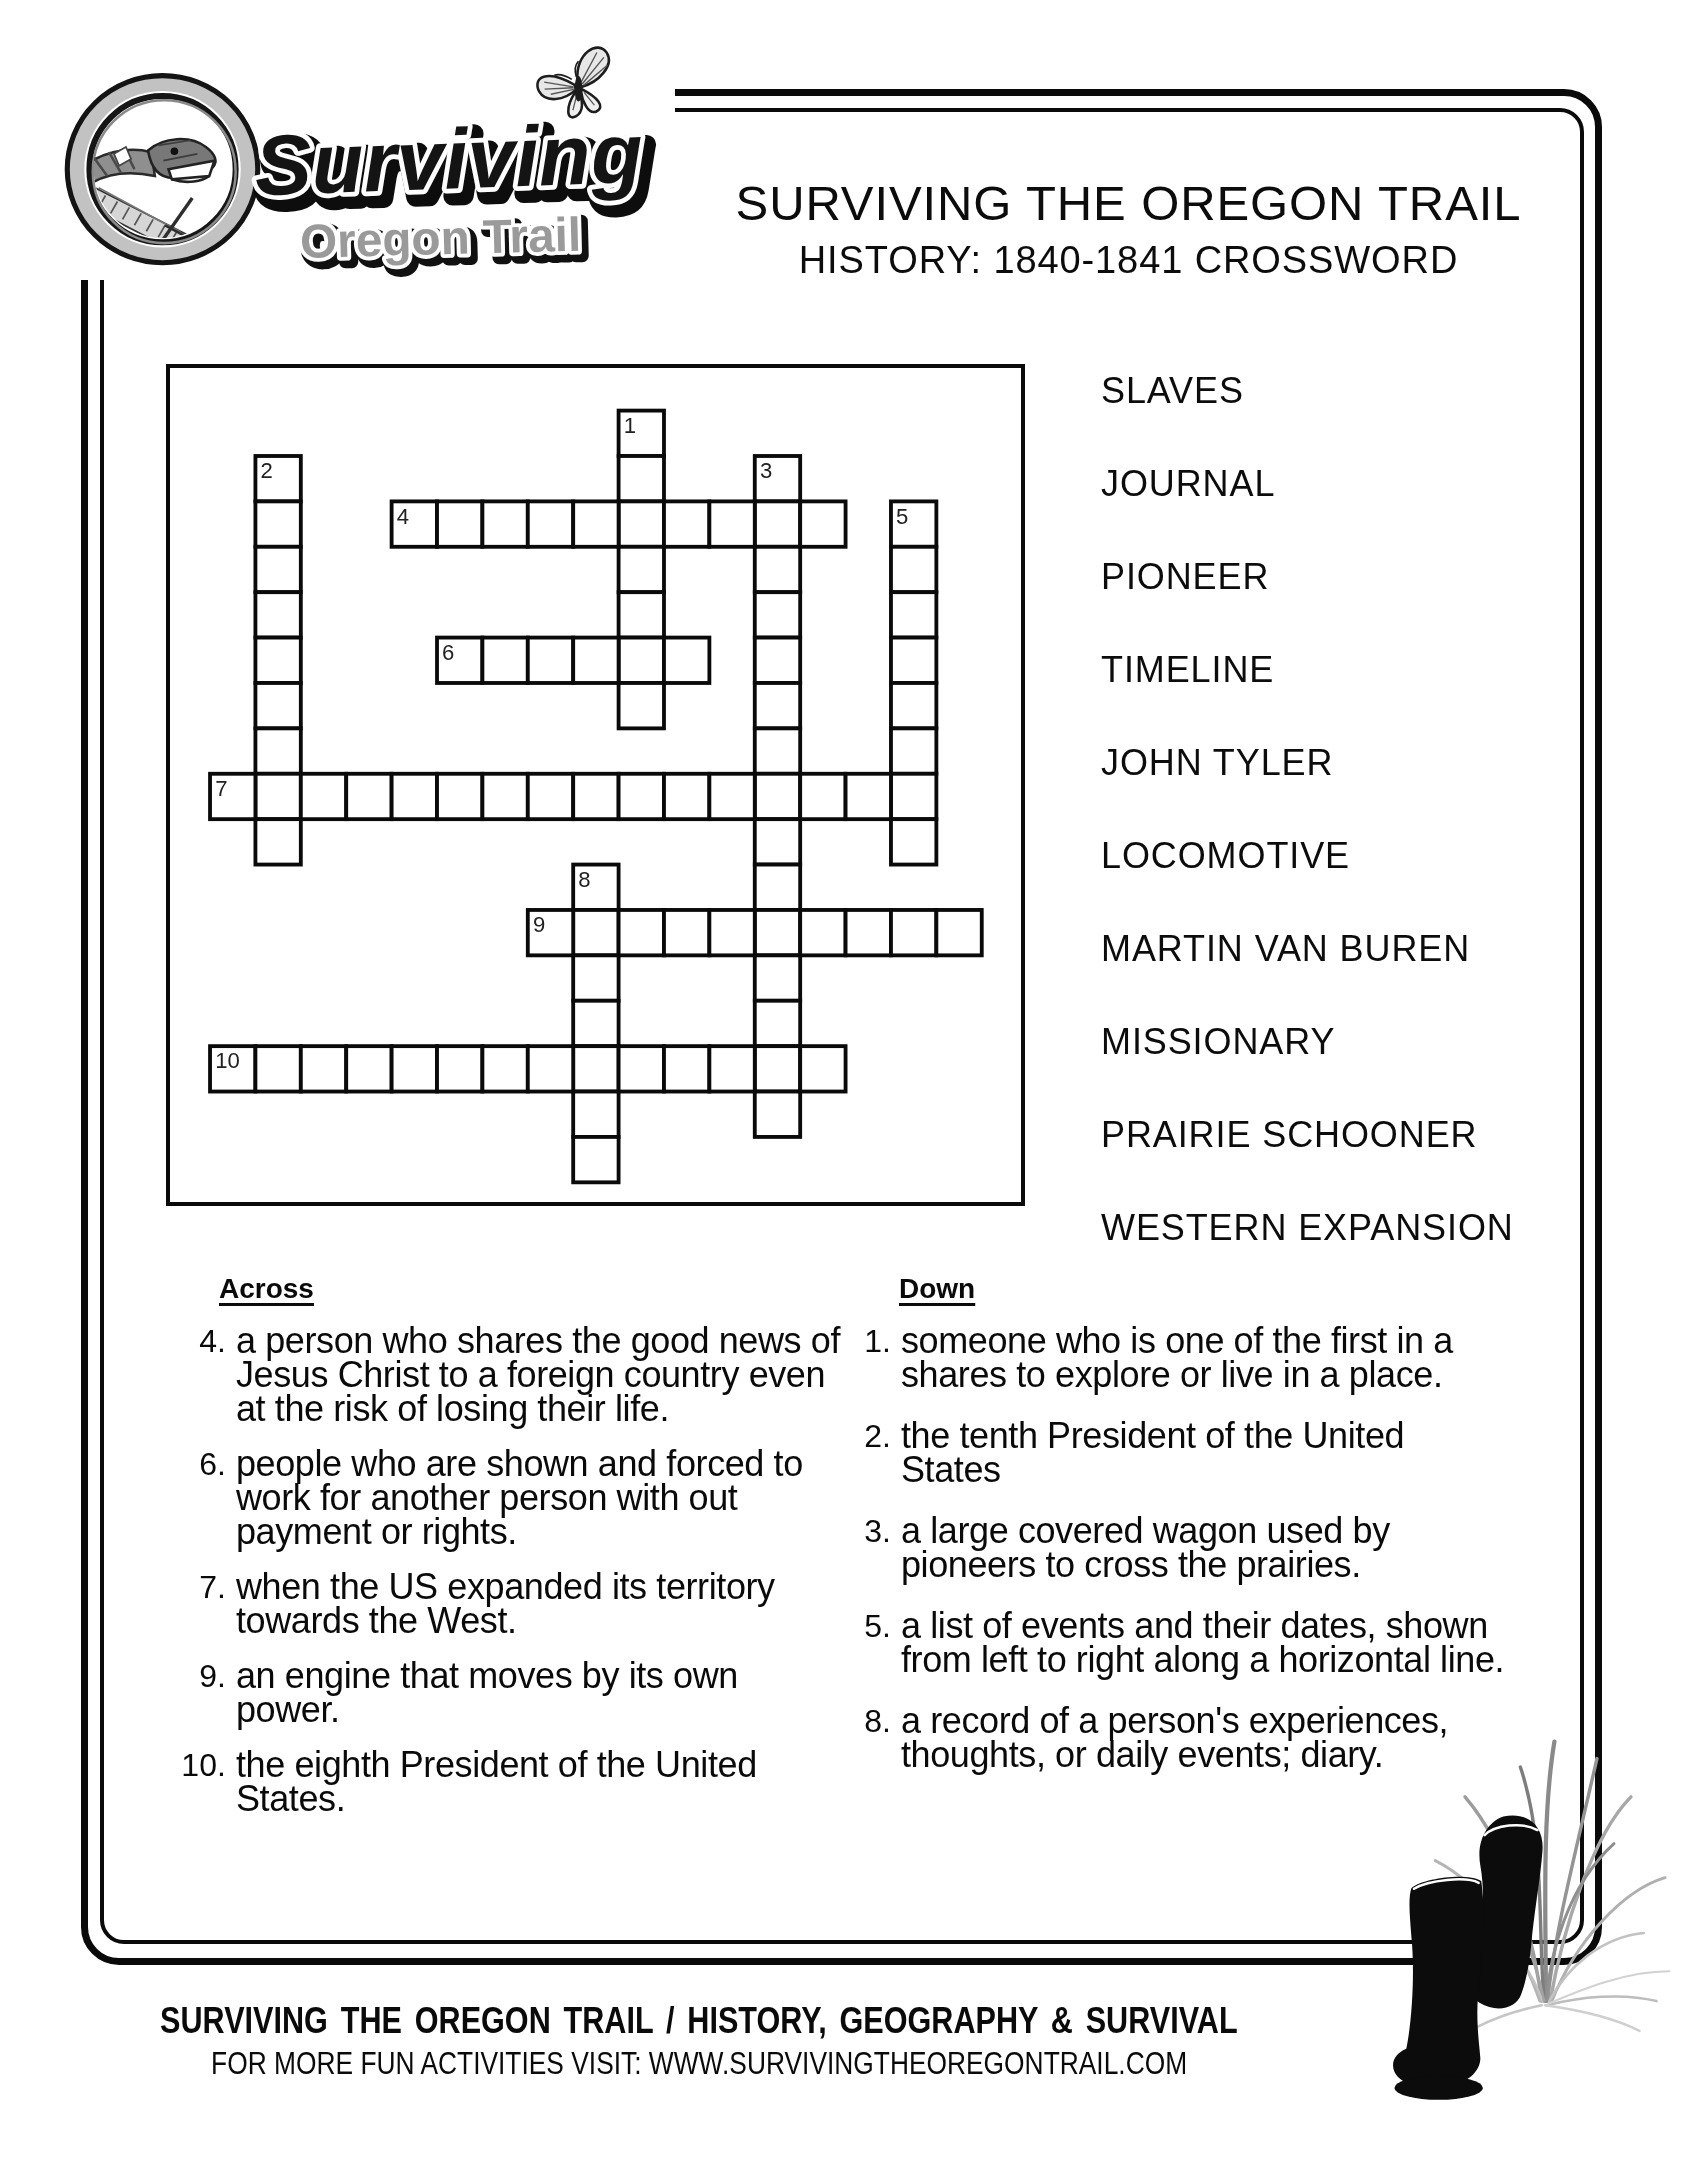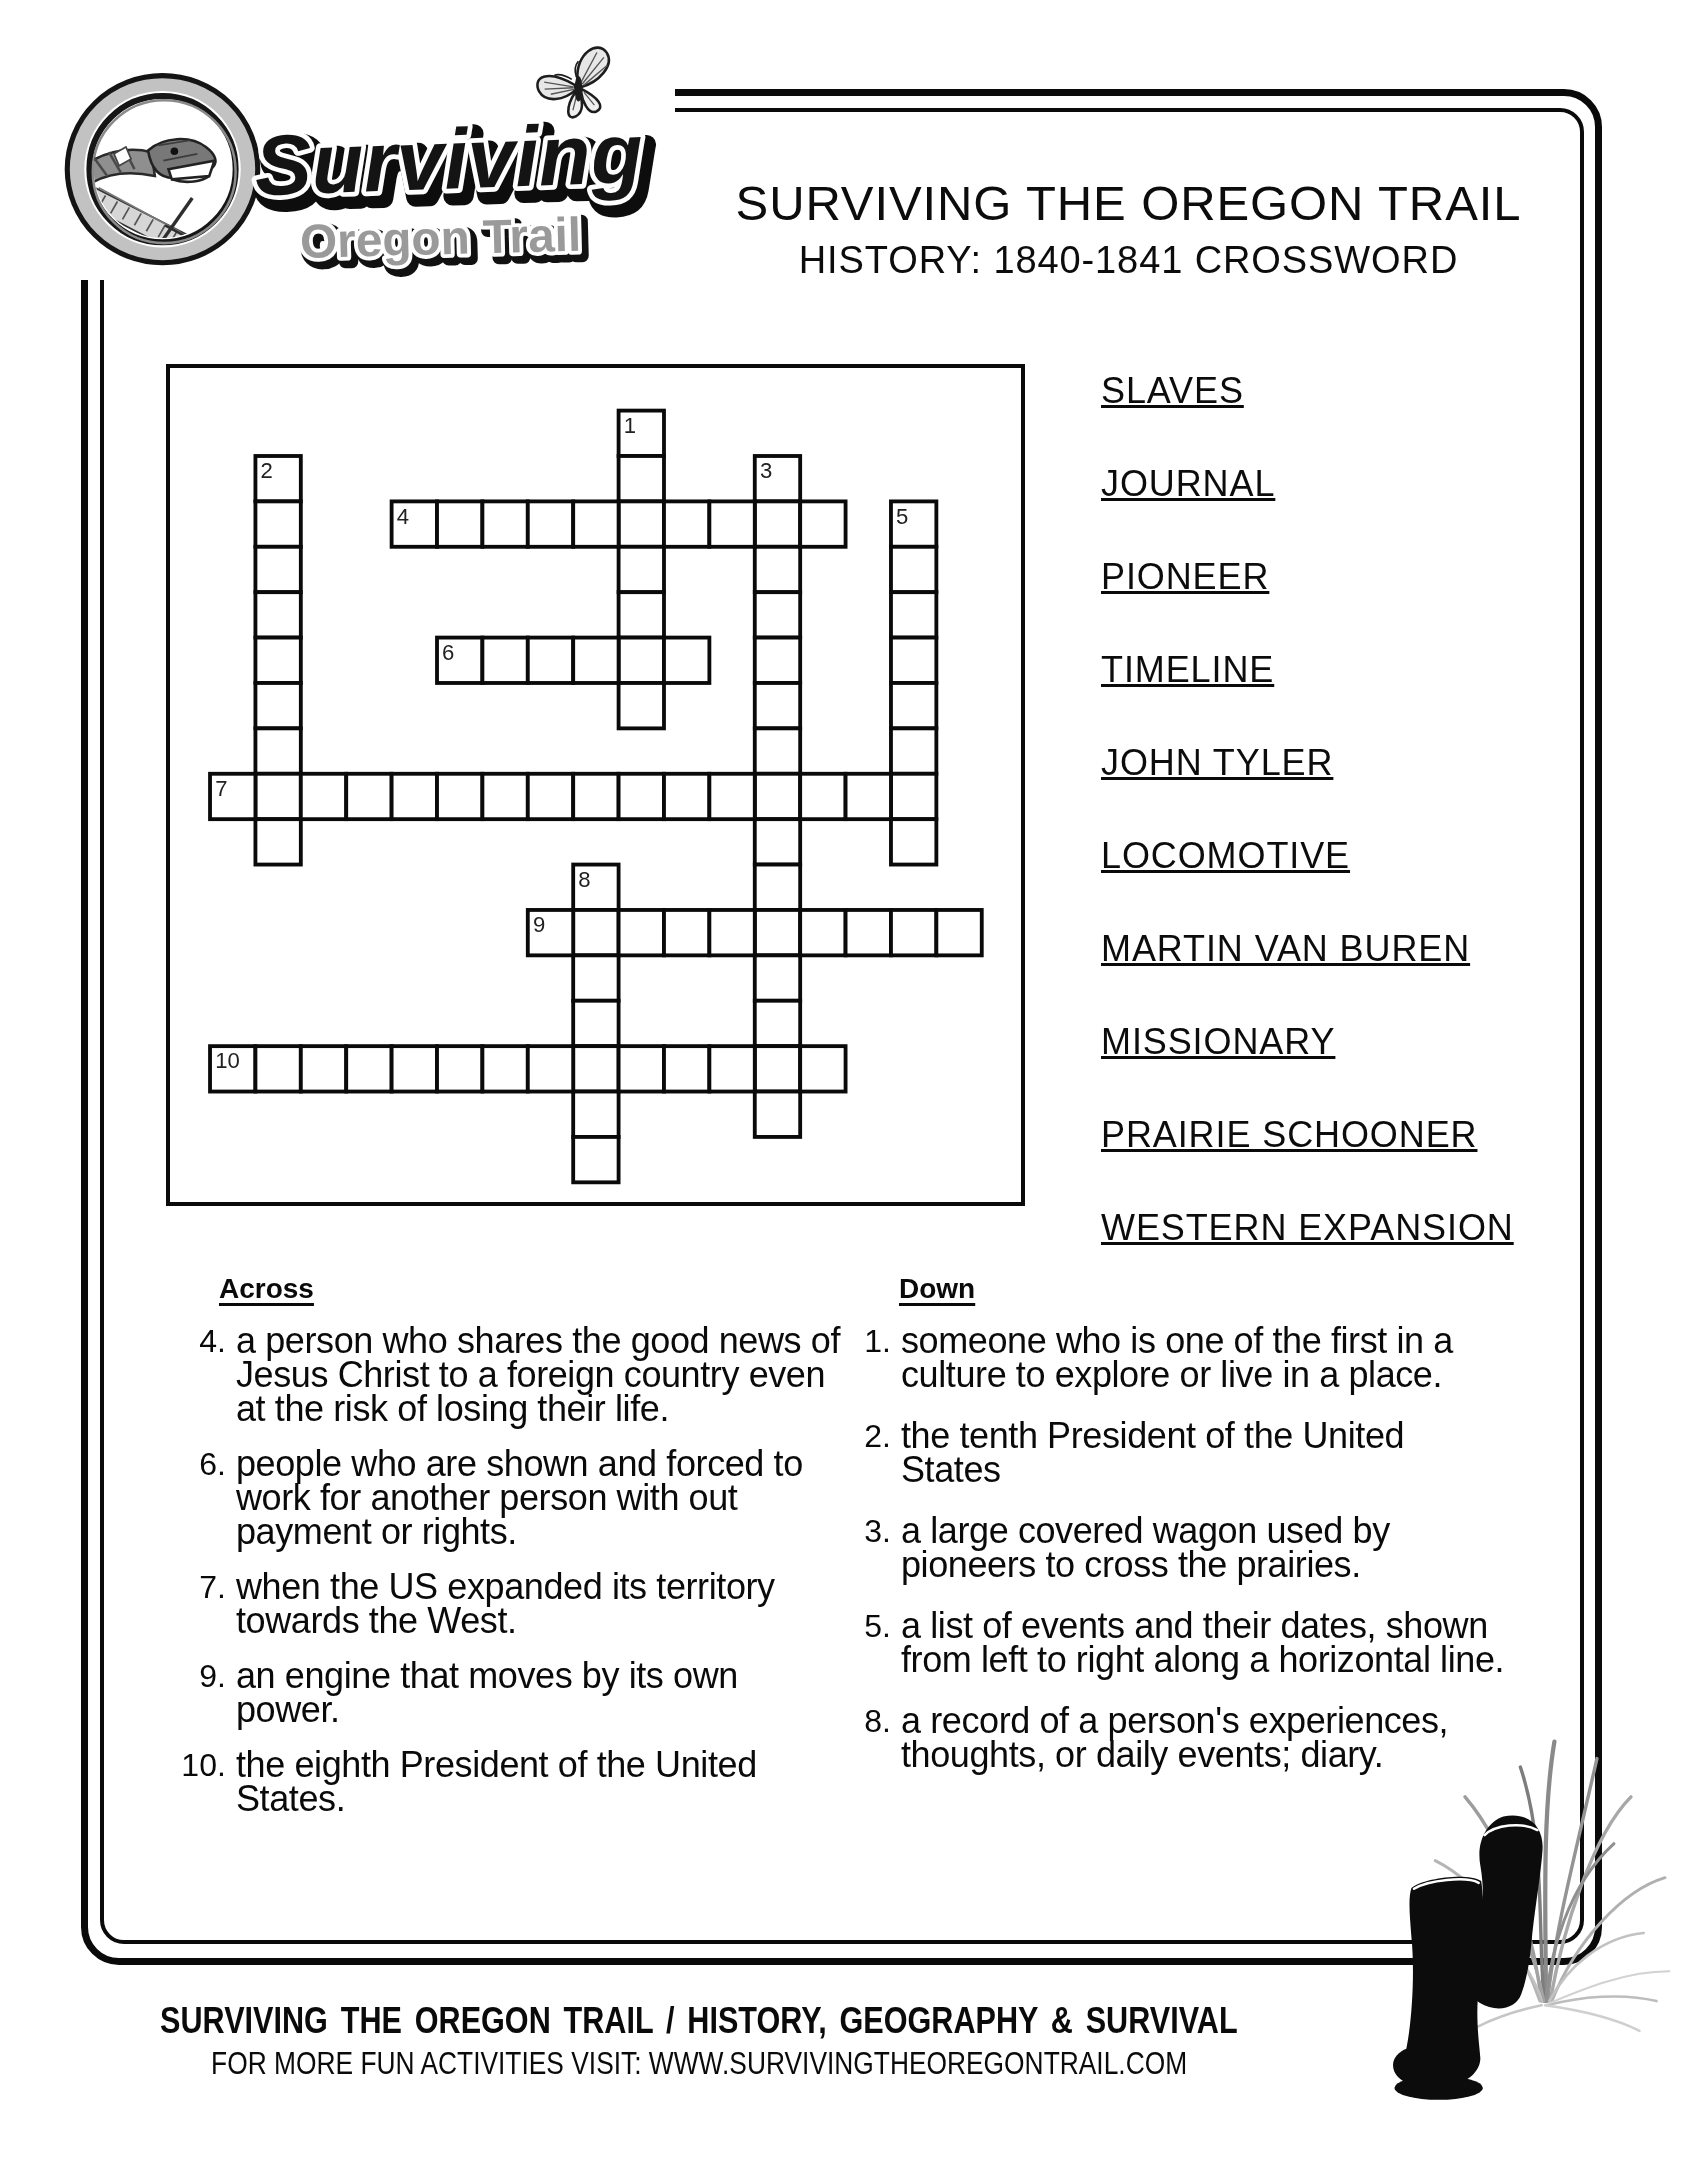--- a/index.html
+++ b/index.html
@@ -33,21 +33,21 @@
   .title-line1 { font-size: 49px; letter-spacing: 0.9px; white-space: nowrap; color:#0c0c0c; }
   .title-line2 { font-size: 38px; letter-spacing: 0.9px; margin-top: 7.7px; white-space: nowrap; color:#0c0c0c; }
   
   .grid-box {
     position: absolute; left: 166px; top: 364px;
     width: 859px; height: 842px;
     border: 4.3px solid #0a0a0a;
     background: #ffffff;
   }
   
-  .word-bank { position: absolute; left: 1101px; top: 370px; text-decoration: underline; }
+  .word-bank { position: absolute; left: 1101px; top: 370px; }
   .word { height: 93px; font-size: 36px; letter-spacing: 0.9px; color: #0c0c0c; white-space: nowrap; }
   
   .clue-col { position: absolute; }
   .clue-col.across { left: 175px; top: 1273px; width: 681px; }
   .clue-col.down   { left: 852px; top: 1273px; width: 707px; }
   .clue-header {
     font-size: 28px; font-weight: bold;
     text-decoration: underline; text-decoration-thickness: 2.6px; text-underline-offset: 5.1px;
     margin-bottom: 19px;
   }
@@ -306,21 +306,21 @@
           <div class="clue-line">States.</div>
         </div>
       </div>
     </div>
   <div class="clue-col down" id="down-col">
     <div class="clue-header">Down</div>
   <div class="clue">
         <div class="clue-num">1.</div>
         <div class="clue-lines">
           <div class="clue-line">someone who is one of the first in a</div>
-          <div class="clue-line">culture to explore or live in a place.</div>
+          <div class="clue-line">shares to explore or live in a place.</div>
         </div>
       </div>
       <div class="clue">
         <div class="clue-num">2.</div>
         <div class="clue-lines">
           <div class="clue-line">the tenth President of the United</div>
           <div class="clue-line">States</div>
         </div>
       </div>
       <div class="clue">

